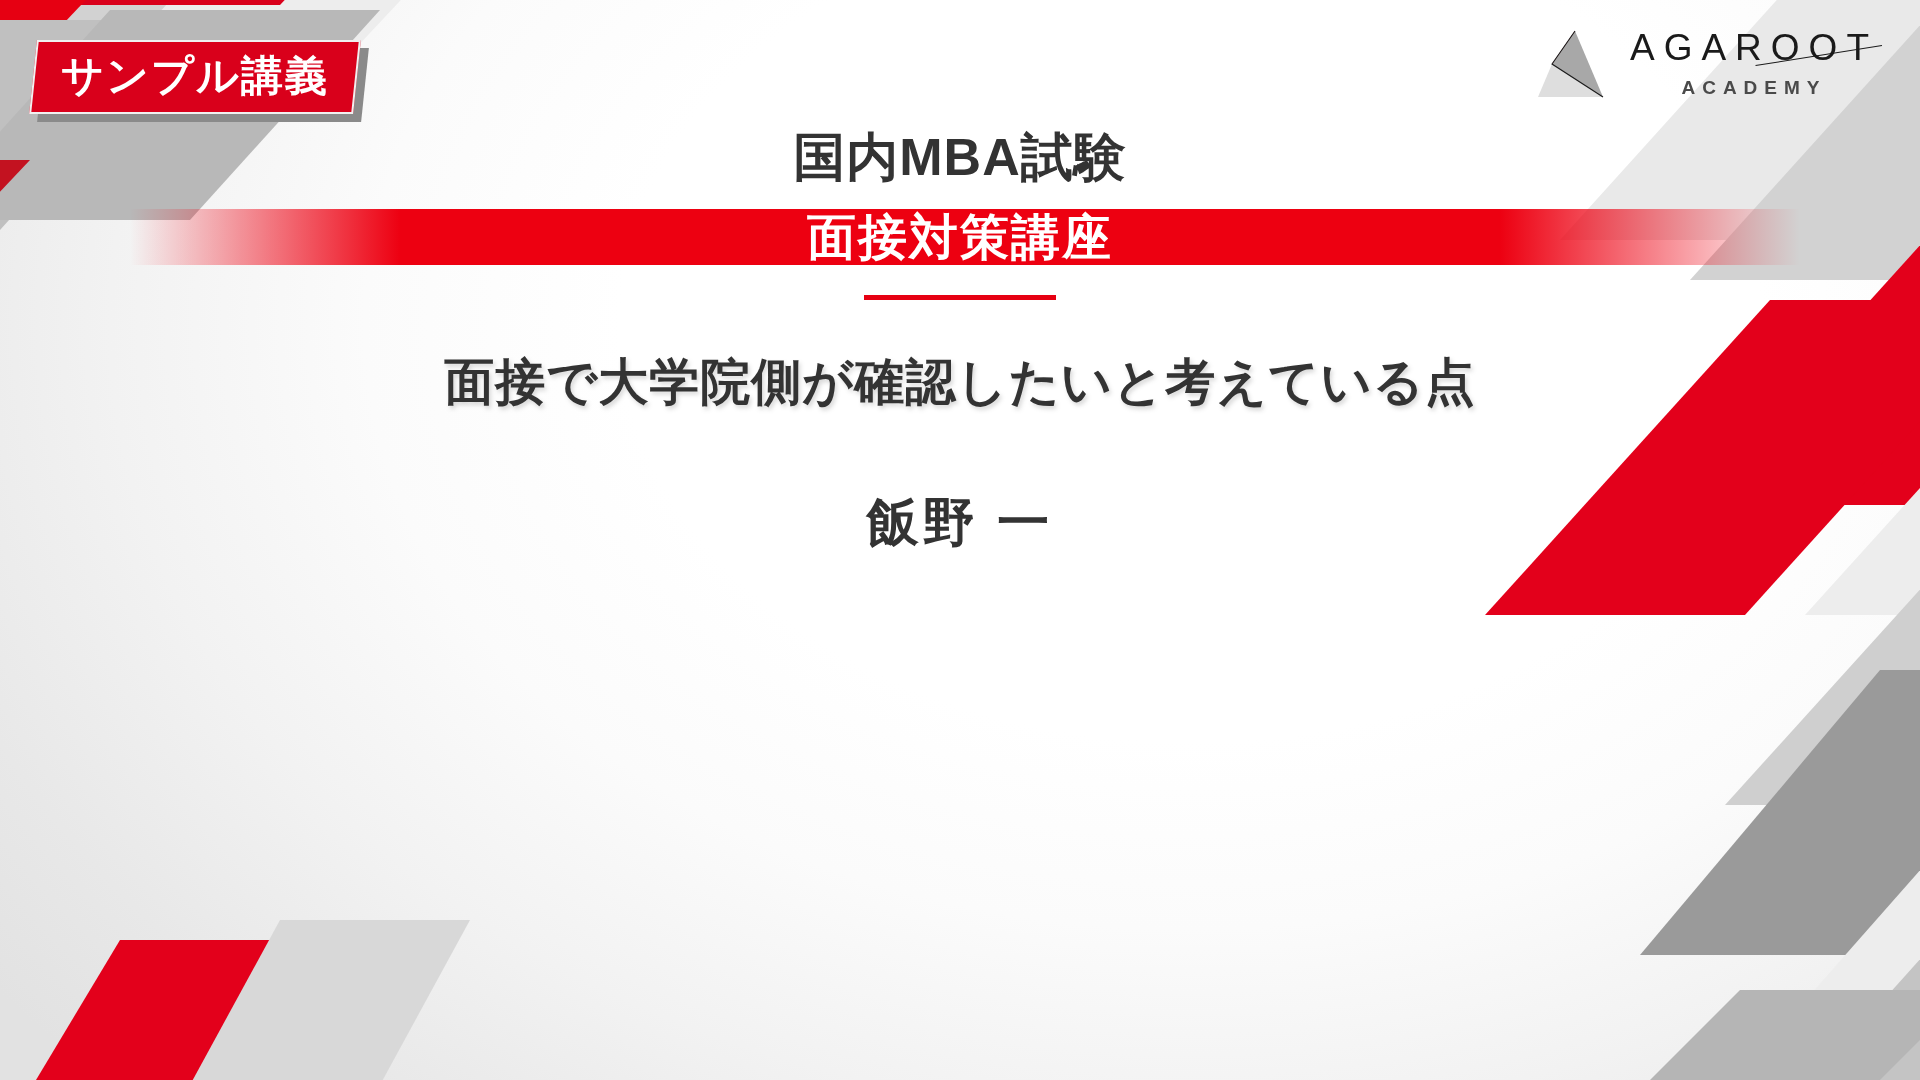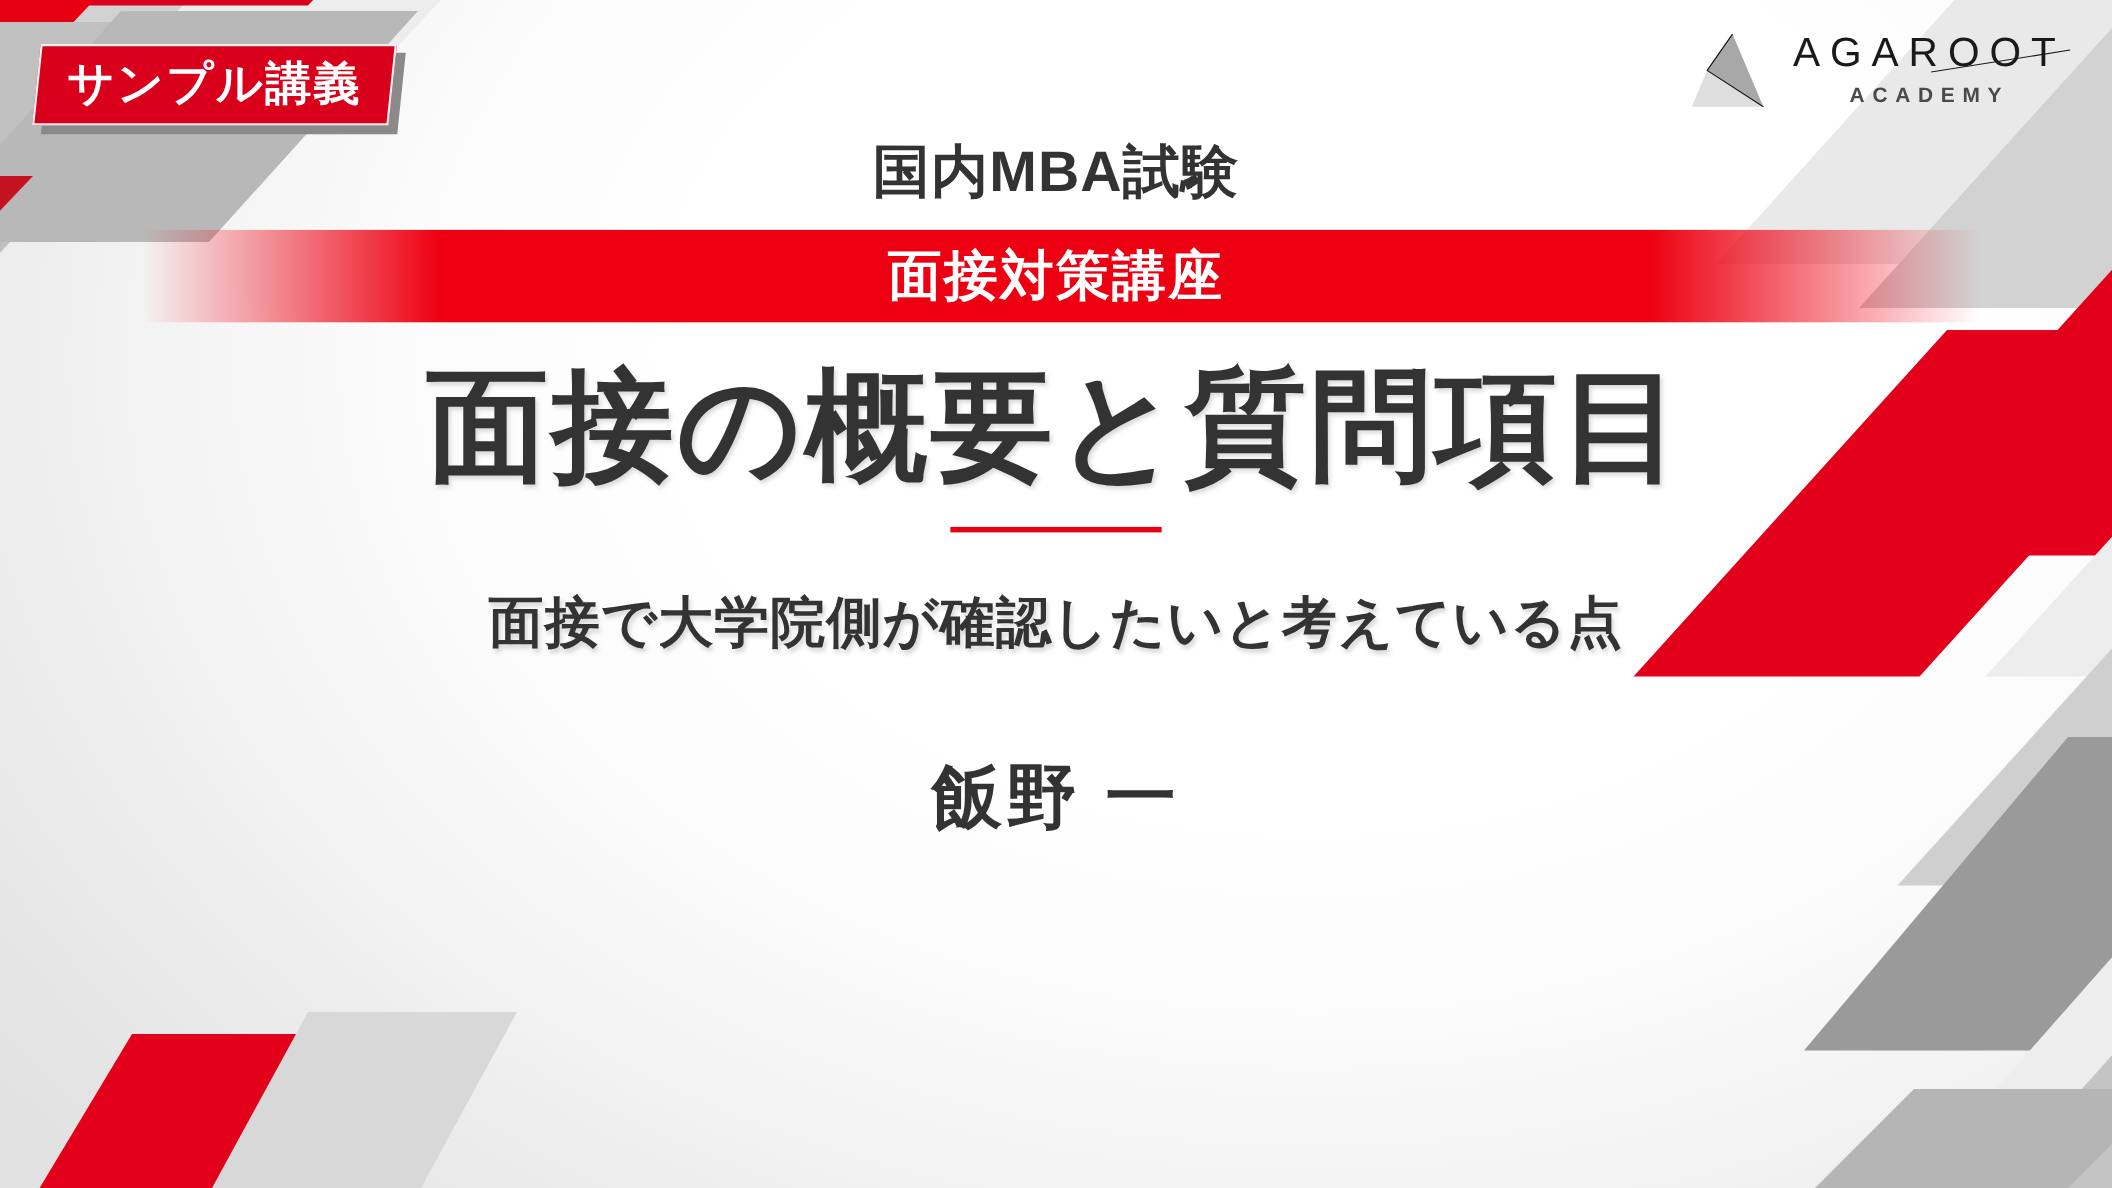--- a/index.html
+++ b/index.html
@@ -89,21 +89,21 @@
   #course-kicker {
     margin-top:131px;
     font-size:52px; font-weight:bold;
     color:#333333; letter-spacing:1px;
     line-height:1;
   }
 
   #course-banner {
     margin-top:26px;
     width:100%;
-    height:84px;
+    height:56px;
     display:flex; align-items:center; justify-content:center;
     background:linear-gradient(to right,
        rgba(237,0,17,0) 0px,
        rgba(237,0,17,0) 130px,
        rgba(237,0,17,1) 400px,
        rgba(237,0,17,1) 1500px,
        rgba(237,0,17,0) 1800px,
        rgba(237,0,17,0) 1920px);
   }
   #course-banner .txt {
@@ -133,22 +133,22 @@
     white-space:nowrap;
     text-shadow:2px 3px 4px rgba(130,130,130,.30);
   }
 
   #presenter { margin-top:78px; }
   #presenter-role {
     font-size:32px; font-weight:normal;
     color:#333333; letter-spacing:2px; line-height:1;
   }
   #presenter-name {
-    margin-top:18px;
-    font-size:64px; font-weight:bold;
+    margin-top:6px;
+    font-size:52px; font-weight:bold;
     color:#333333; letter-spacing:4px; line-height:1;
   }
 </style>
 </head>
 <body>
 
 <div id="slide">
 
   <div class="deco" id="deco-left">
     <svg width="720" height="760" viewBox="0 0 720 760" xmlns="http://www.w3.org/2000/svg">
@@ -224,21 +224,20 @@
   </div>
 
   <div id="content">
 
     <div id="course-kicker">国内MBA試験</div>
 
     <div id="course-banner">
       <span class="txt">面接対策講座</span>
     </div>
 
-    <h1 id="main-title">面接の概要と質問項目</h1>
 
     <div id="title-divider"></div>
 
     <h2 id="subtitle">面接で大学院側が確認したいと考えている点</h2>
 
     <div id="presenter">
       <div id="presenter-name">飯野 一</div>
     </div>
 
   </div>

